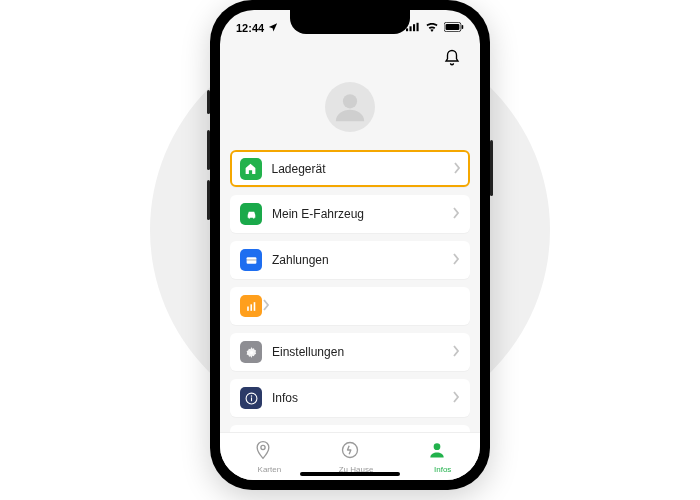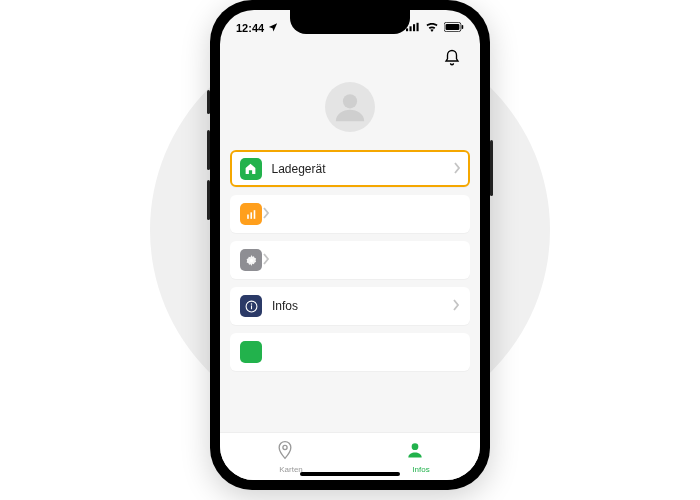--- a/index.html
+++ b/index.html
@@ -128,38 +128,64 @@
             <svg width="13" height="13" viewBox="0 0 24 24" fill="#fff">
               <path d="M3 11l9-8 9 8v10a1 1 0 01-1 1h-5v-7h-6v7H4a1 1 0 01-1-1V11z"></path>
             </svg>
           </div>
           <div class="menu-label">Ladegerät</div>
           <div class="chevron"><svg width="8" height="12" viewBox="0 0 8 12" fill="none" stroke="#c4c4c4" stroke-width="1.8">
               <path d="M2 1l4 5-4 5"></path>
             </svg></div>
         </div>
         <div class="menu-item">
+          <div class="menu-icon" style="background:#1aa94a">
+            <svg width="13" height="13" viewBox="0 0 24 24" fill="#fff">
+              <path d="M5 13l2-6h10l2 6v5H5v-5z"></path>
+              <circle cx="8" cy="18" r="1.6"></circle>
+              <circle cx="16" cy="18" r="1.6"></circle>
+            </svg>
+          </div>
+          <div class="menu-label">Mein E-Fahrzeug</div>
+          <div class="chevron"><svg width="8" height="12" viewBox="0 0 8 12" fill="none" stroke="#c4c4c4" stroke-width="1.8">
+              <path d="M2 1l4 5-4 5"></path>
+            </svg></div>
+        </div>
+        <div class="menu-item">
+          <div class="menu-icon" style="background:#1e6ef0">
+            <svg width="13" height="13" viewBox="0 0 24 24" fill="#fff">
+              <rect x="3" y="6" width="18" height="12" rx="2"></rect>
+              <rect x="3" y="10" width="18" height="2" fill="rgba(0,0,0,0.3)"></rect>
+            </svg>
+          </div>
+          <div class="menu-label">Zahlungen</div>
+          <div class="chevron"><svg width="8" height="12" viewBox="0 0 8 12" fill="none" stroke="#c4c4c4" stroke-width="1.8">
+              <path d="M2 1l4 5-4 5"></path>
+            </svg></div>
+        </div>
+        <div class="menu-item">
           <div class="menu-icon" style="background:#ff9f1c">
             <svg width="13" height="13" viewBox="0 0 24 24" fill="#fff">
               <rect x="4" y="12" width="3" height="8"></rect>
               <rect x="10" y="8" width="3" height="12"></rect>
               <rect x="16" y="4" width="3" height="16"></rect>
             </svg>
           </div>
           <div class="chevron"><svg width="8" height="12" viewBox="0 0 8 12" fill="none" stroke="#c4c4c4" stroke-width="1.8">
               <path d="M2 1l4 5-4 5"></path>
             </svg></div>
         </div>
         <div class="menu-item">
           <div class="menu-icon" style="background:#8e8e93">
             <svg width="13" height="13" viewBox="0 0 24 24" fill="#fff">
               <circle cx="12" cy="12" r="3"></circle>
               <path d="M12 2l1.5 3 3-1 1 3 3 1.5-1 3 1 3-3 1.5-1 3-3-1L12 22l-1.5-3-3 1-1-3L3 15.5l1-3-1-3L6 8l1-3 3 1L12 2z" fill-opacity="0.9"></path>
             </svg>
           </div>
+          <div class="menu-label">Einstellungen</div>
           <div class="chevron"><svg width="8" height="12" viewBox="0 0 8 12" fill="none" stroke="#c4c4c4" stroke-width="1.8">
               <path d="M2 1l4 5-4 5"></path>
             </svg></div>
         </div>
         <div class="menu-item">
           <div class="menu-icon" style="background:#2b3a67">
             <svg width="13" height="13" viewBox="0 0 24 24" fill="#fff">
               <circle cx="12" cy="12" r="10" fill="none" stroke="#fff" stroke-width="2"></circle>
               <circle cx="12" cy="7.5" r="1.4"></circle>
               <rect x="11" y="10" width="2" height="7"></rect>
@@ -176,20 +202,27 @@
       </div>
 
     <div class="tabbar" id="tabbar">
         <div class="tab">
           <span><svg width="20" height="20" viewBox="0 0 24 24" fill="none" stroke="#9a9a9a" stroke-width="1.6">
               <path d="M12 2C8 2 5 5 5 9c0 5 7 13 7 13s7-8 7-13c0-4-3-7-7-7z"></path>
               <circle cx="12" cy="9" r="2.5"></circle>
             </svg></span>
           <span class="tab-label">Karten</span>
         </div>
+        <div class="tab">
+          <span><svg width="20" height="20" viewBox="0 0 24 24" fill="none" stroke="#9a9a9a" stroke-width="1.6">
+              <circle cx="12" cy="12" r="9"></circle>
+              <path d="M11 7l-2 5h4l-2 5" stroke-linejoin="round"></path>
+            </svg></span>
+          <span class="tab-label">Zu Hause</span>
+        </div>
         <div class="tab active">
           <span><svg width="20" height="20" viewBox="0 0 24 24" fill="#22b24c">
               <circle cx="12" cy="8" r="4"></circle>
               <path d="M4 21c0-4 4-6 8-6s8 2 8 6"></path>
             </svg></span>
           <span class="tab-label">Infos</span>
         </div>
       </div>
     <div class="home-ind"></div>
   </div>

